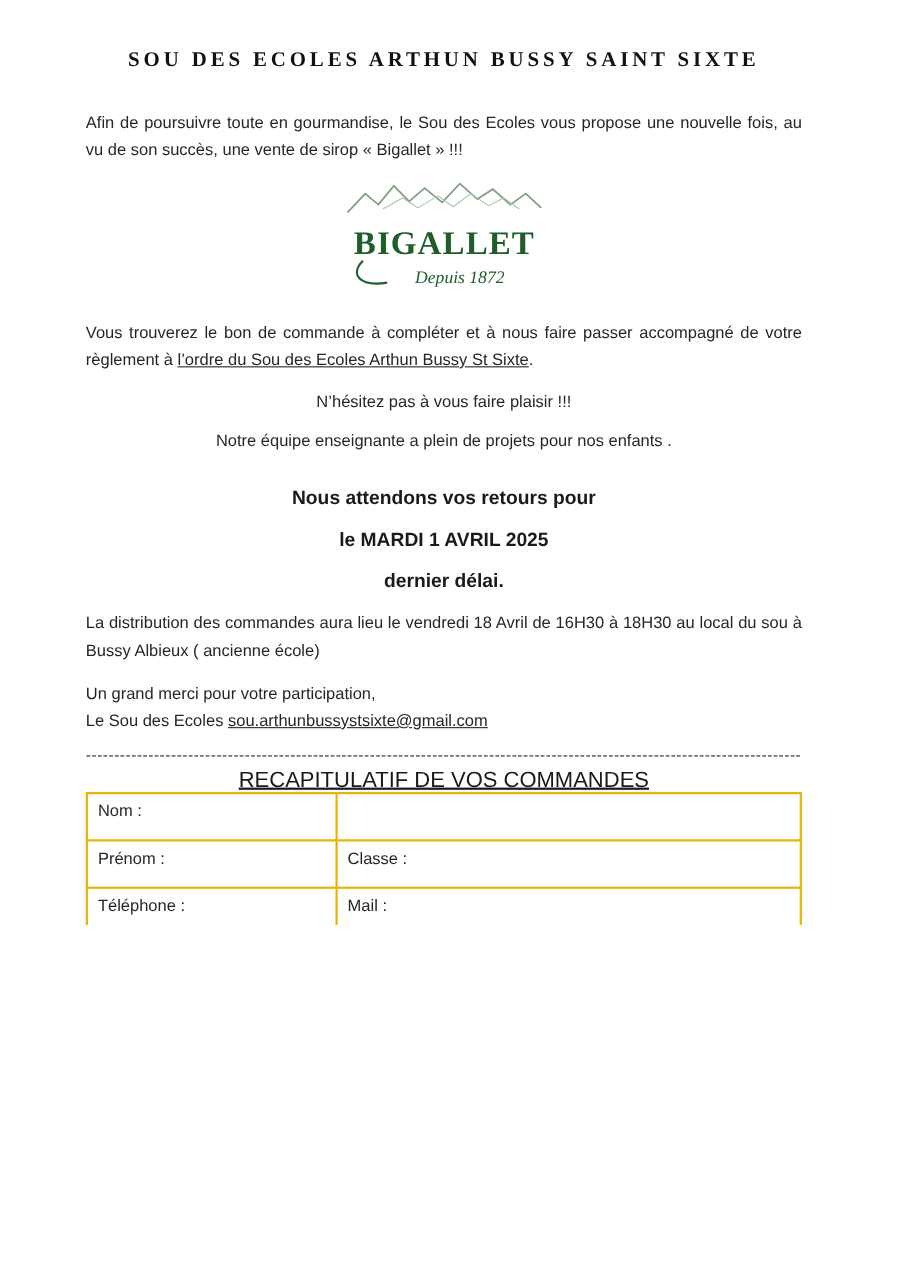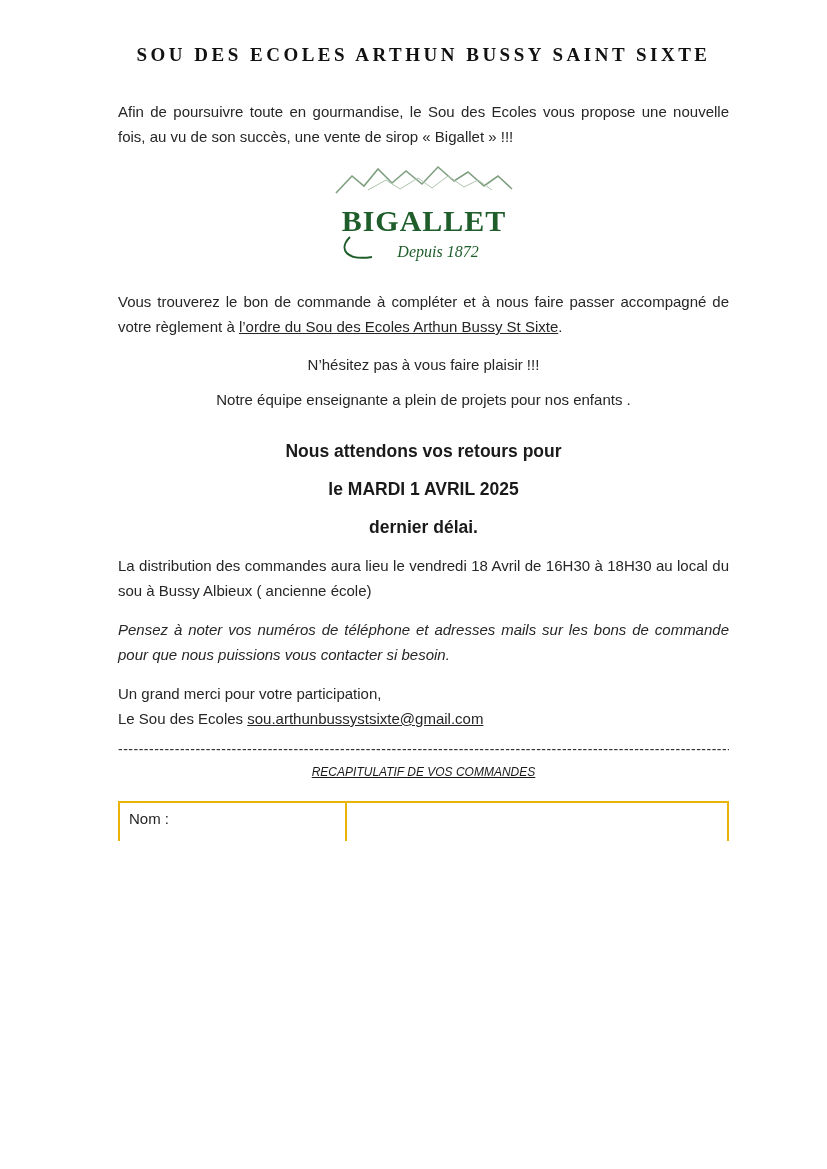--- a/index.html
+++ b/index.html
@@ -7,21 +7,21 @@
   body {
     font-family: "Liberation Sans", sans-serif;
     color: #262626;
     -webkit-font-smoothing: antialiased;
   }
   .page {
     position: relative;
     width: 827px;
     height: 841px;
     background: #ffffff;
-    padding: 44px 98px 0 118px;
+    padding: 44px 98px 0 78px;
     overflow: hidden;
   }
   .doc-title {
     text-align: center;
     font-family: "Liberation Serif", serif;
     font-weight: bold;
     font-size: 19px;
     letter-spacing: 3.5px;
     color: #111111;
     margin-bottom: 33px;
@@ -67,25 +67,24 @@
     line-height: 20px;
     color: #333333;
     white-space: nowrap;
     overflow: hidden;
     width: 100%;
     margin-bottom: 2px;
     letter-spacing: 0.5px;
   }
   .recap-title {
     text-align: center;
-    font-style: italic;
-    font-size: 12px;
+    font-size: 20px;
     line-height: 22px;
     color: #1a1a1a;
-    margin-bottom: 18px;
+    margin-bottom: 0;
   }
   .recap-title span { text-decoration: underline; }
   table.recap {
     width: 100%;
     border-collapse: collapse;
     table-layout: fixed;
   }
   table.recap td {
     border: 2px solid #eab308;
     height: 43px;
@@ -121,21 +120,20 @@
   <p class="center plaisir">N’hésitez pas à vous faire plaisir !!!</p>
 
   <p class="center equipe">Notre équipe enseignante a plein de projets pour nos enfants .</p>
 
   <div class="bold-line first">Nous attendons vos retours pour</div>
   <div class="bold-line">le MARDI 1 AVRIL 2025</div>
   <div class="bold-line">dernier délai.</div>
 
   <p class="just distribution">La distribution des commandes aura lieu le vendredi 18 Avril de 16H30 à 18H30 au local du sou à Bussy Albieux ( ancienne école)</p>
 
-  <p class="just it note">Pensez à noter vos numéros de téléphone et adresses mails sur les bons de commande pour que nous puissions vous contacter si besoin.</p>
 
   <p class="merci">Un grand merci pour votre participation,</p>
 
   <p class="signature"><span>Le Sou des Ecoles </span><a class="email">sou.arthunbussystsixte@gmail.com</a></p>
 
   <div class="separator">------------------------------------------------------------------------------------------------------------------------------------------------------------------</div>
 
   <div class="recap-title"><span>RECAPITULATIF DE VOS COMMANDES</span></div>
 
   <table class="recap">

